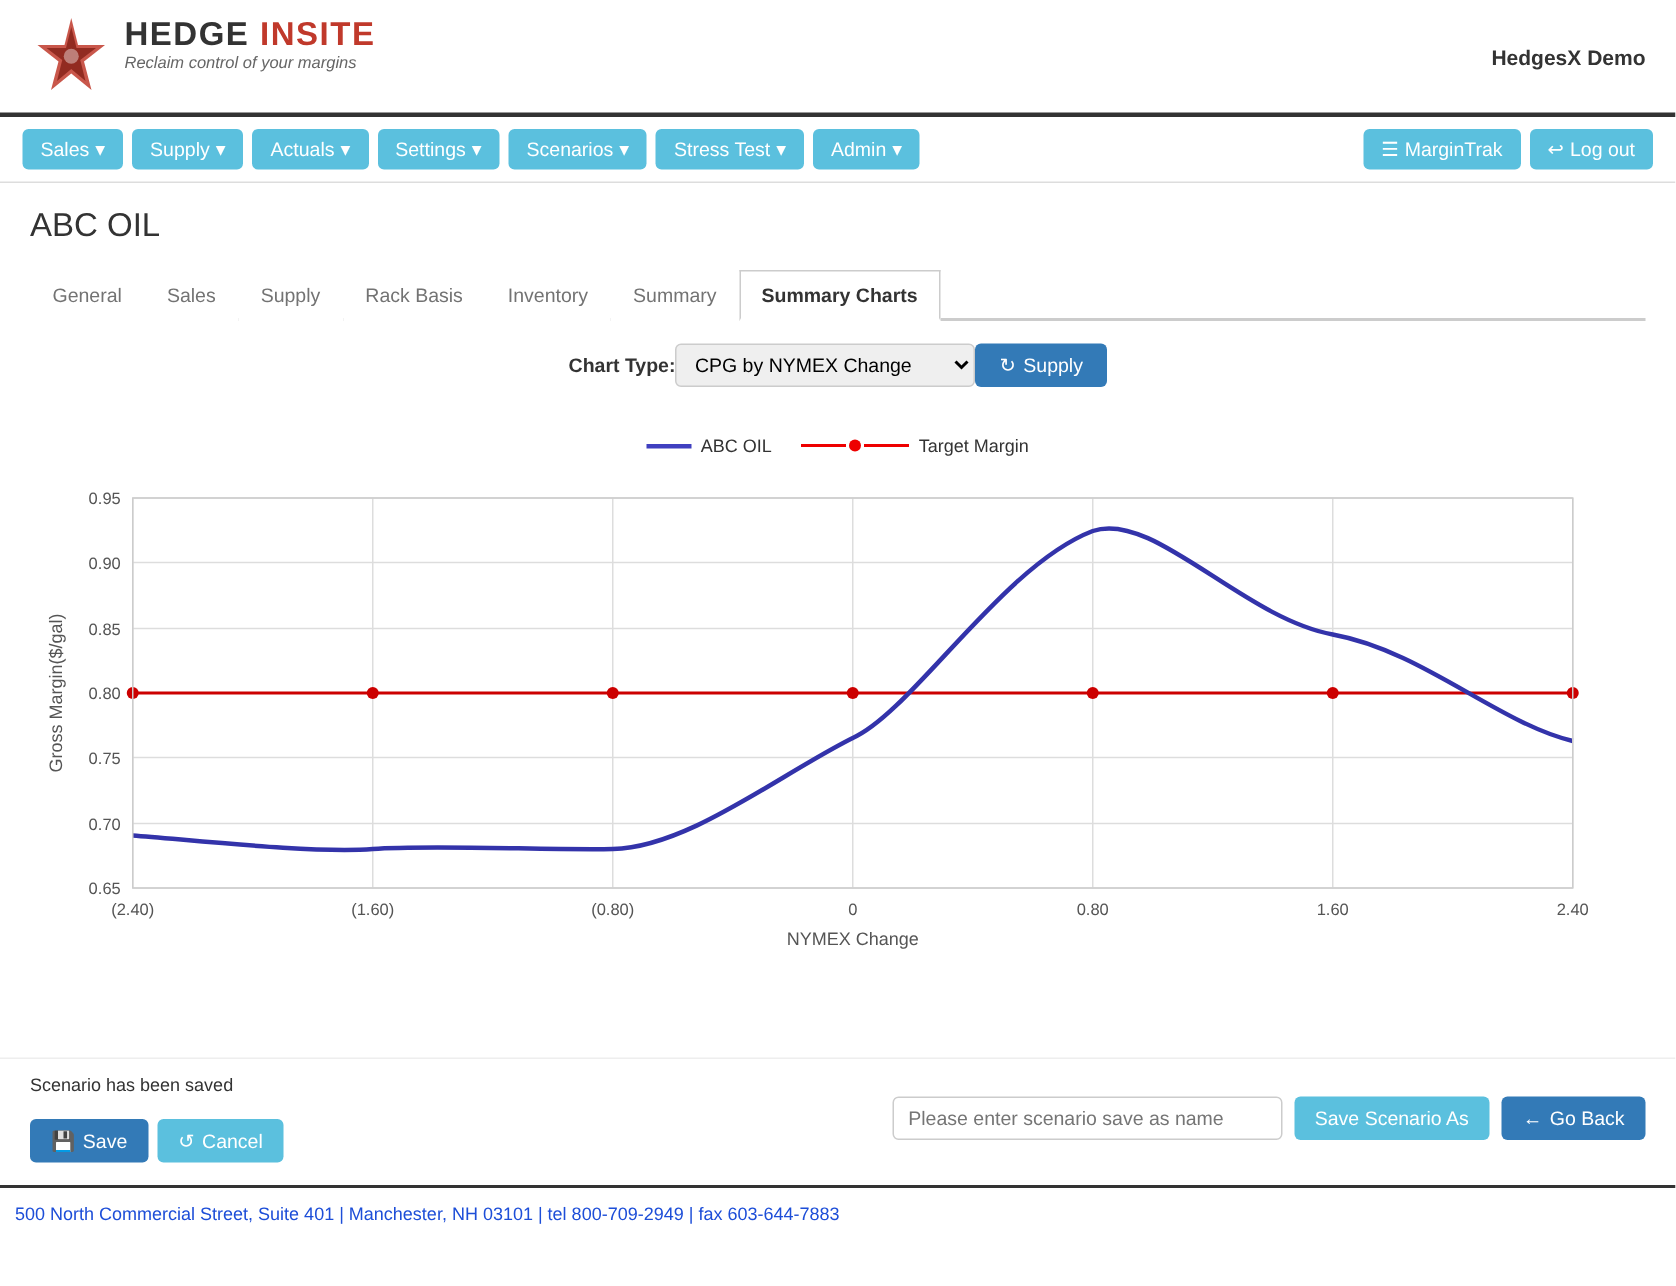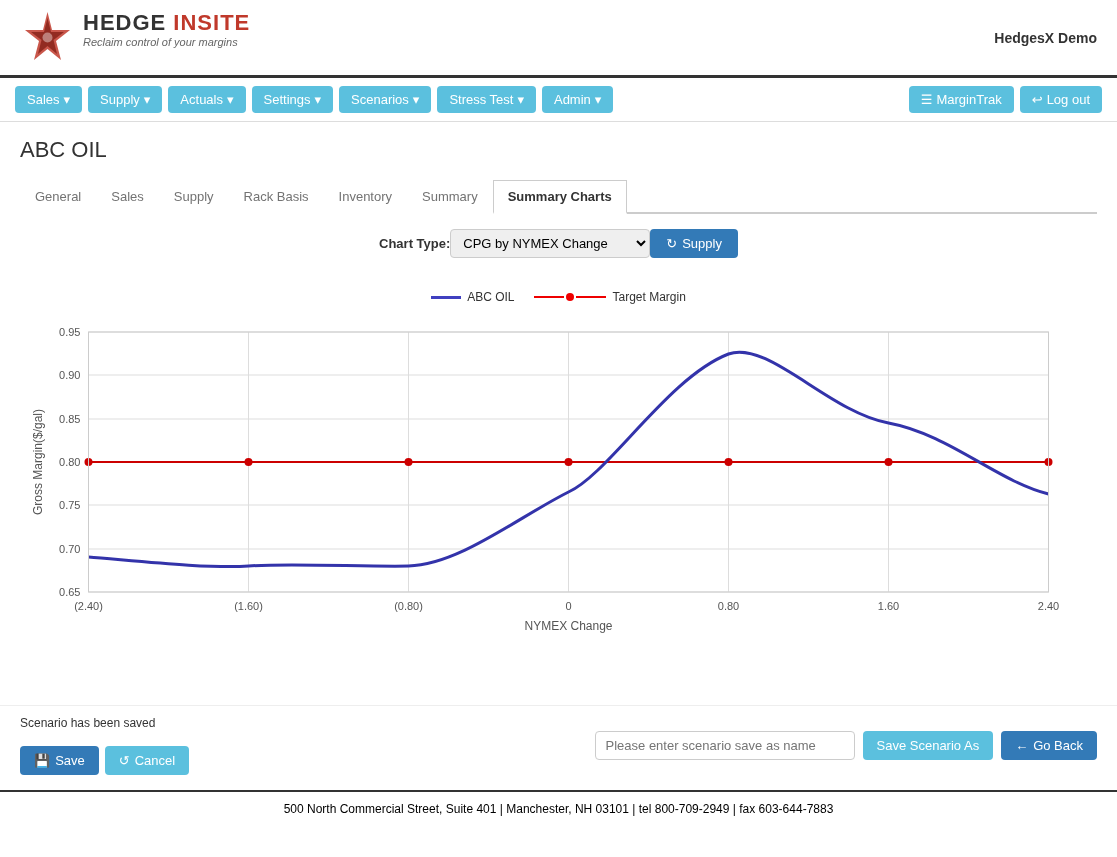--- a/index.html
+++ b/index.html
@@ -229,24 +229,23 @@
       align-items: center;
       gap: 5px;
     }
     .btn-group-left {
       display: flex;
       gap: 6px;
     }
 
     
     .site-footer {
-      text-align: center;
       padding: 10px;
       font-size: 12px;
-      color: #000000;
+      color: #1d4ed8;
       border-top: 2px solid #333;
       margin-top: 5px;
     }
 
     
     .chart-legend {
       display: flex;
       justify-content: center;
       align-items: center;
       gap: 20px;

